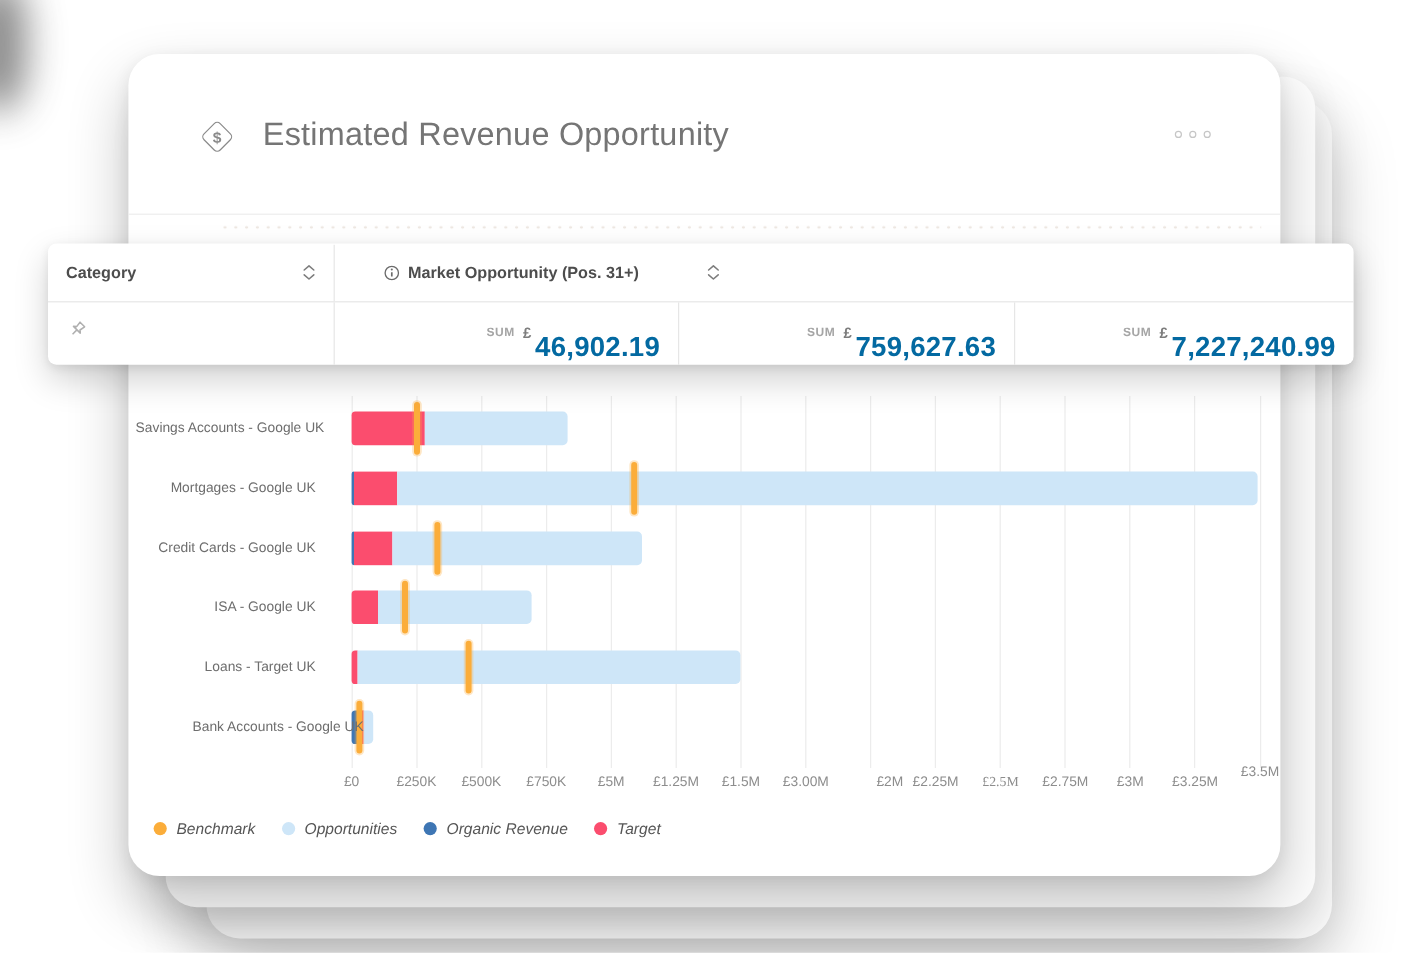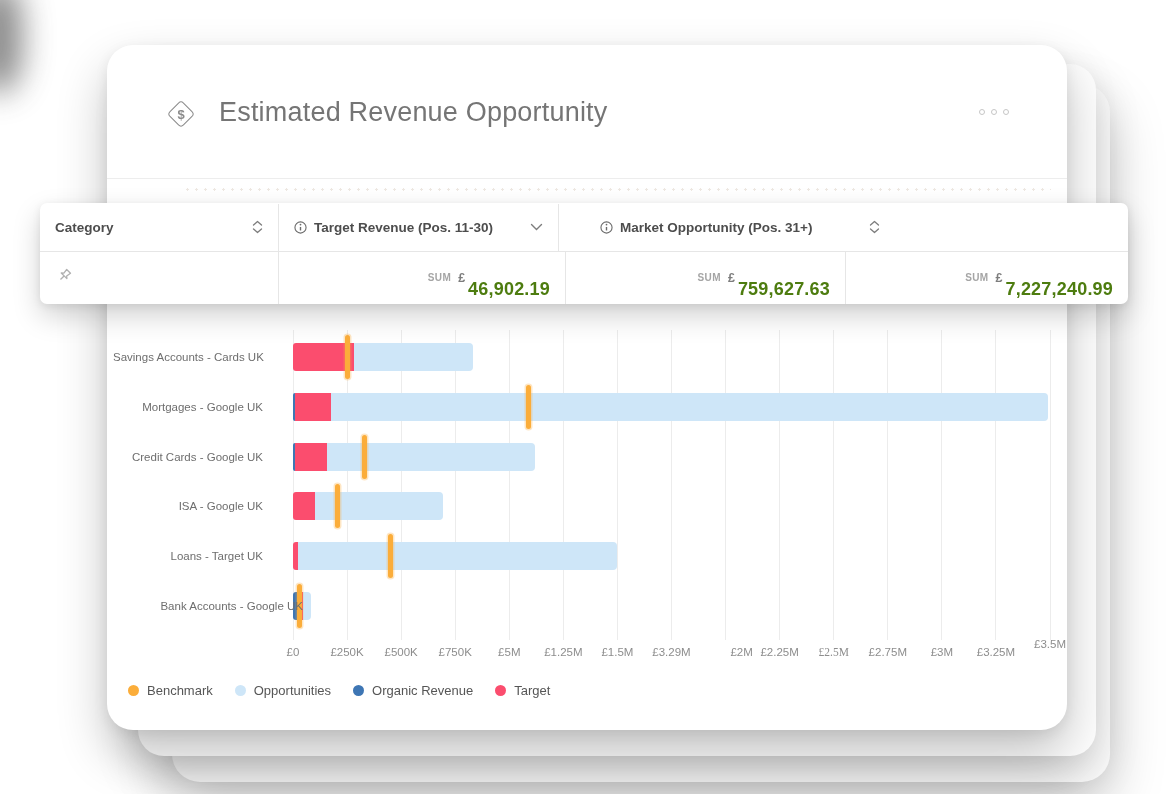--- a/index.html
+++ b/index.html
@@ -70,41 +70,41 @@
   .trow{ display:flex; height:52px; }
   .th,.td{ display:flex; align-items:center; padding:0 15px; }
   .th + .th, .td + .td{ border-left:1px solid #e6e6e6; }
   .th .label{ font-size:13.5px; font-weight:bold; color:#4d4d4d; margin-left:7px; white-space:nowrap; }
   .th .label.noinfo{ margin-left:0; }
   .th .sorter{ margin-left:auto; display:flex; align-items:center; cursor:pointer; padding-left:8px; }
   .info-ic{ display:flex; align-items:center; }
   .td.sumcell{ justify-content:flex-end; }
   .sum-label{ font-size:10px; font-weight:bold; color:#a5a5a5; letter-spacing:.4px; margin-right:7px; }
   .sum-cur{ font-size:12.5px; font-weight:bold; color:#7d7d7d; margin-right:3px; }
-  .sum-val{ font-size:18px; font-weight:bold; color:#4d7c0f; letter-spacing:.2px;margin-top:24px; }
+  .sum-val{ font-size:23px; font-weight:bold; color:#0369a1; letter-spacing:.2px;margin-top:24px; }
   
   .chart{ position:absolute; inset:0; }
   .plot{ position:absolute; left:186px; top:285px; width:757px; height:310px; }
   .gridline{ position:absolute; top:0; width:1px; height:310px; background:#ececec; }
   .bar-row{ position:absolute; height:28px; }
   .bar-seg{ position:absolute; top:0; height:28px; }
   .bench-marker{
     position:absolute; top:-8px; width:5px; height:44px; border-radius:2.5px;
     box-shadow:0 0 0 1.5px rgba(251,173,58,.30);
   }
   .cat-label{
     position:absolute; left:6px; width:150px; text-align:right;
     font-size:11.5px; color:#6e6e6e; line-height:14px; white-space:nowrap;
   }
   .tick-label{
     position:absolute; transform:translateX(-50%);
     font-size:11.5px; color:#8d8d8d; white-space:nowrap;
   }
   .legend{
-    position:absolute; left:21px; top:638px; display:flex; align-items:flex-end; gap:22px;
+    position:absolute; left:21px; top:638px; display:flex; align-items:flex-end; gap:22px;font-style:italic;
   }
   .legend-item{ display:flex; align-items:center; gap:8px; cursor:pointer; }
   .legend-dot{ width:11px; height:11px; border-radius:50%; }
   .legend-text{ font-size:13px; color:#565656; }
 </style>
 </head>
 <body>
 
 <div class="corner-blob"></div>
 <div class="card-behind-2"></div>
@@ -169,36 +169,36 @@
           <div class="bench-marker" style="left: 94.8286px; background: rgb(251, 173, 58);"></div>
         </div>
         <div class="bar-row" style="left: 0px; top: 262px; width: 757px;">
           <div class="bar-seg" style="left: 0px; width: 5.40714px; background: rgb(62, 118, 180); border-radius: 3px 0px 0px 3px;"></div>
           <div class="bar-seg" style="left: 5.40714px; width: 4.32571px; background: rgb(251, 77, 110); border-radius: 0px;"></div>
           <div class="bar-seg" style="left: 9.73286px; width: 8.65143px; background: rgb(206, 230, 248); border-radius: 0px 4px 4px 0px;"></div>
           <div class="bench-marker" style="left: 3.98857px; background: rgb(251, 173, 58);"></div>
         </div>
       </div>
     <div id="catlabels">
-        <div class="cat-label" style="top: 305px;">Savings Accounts - Cards UK</div>
+        <div class="cat-label" style="top: 305px;">Savings Accounts - Google UK</div>
         <div class="cat-label" style="top: 354.8px;">Mortgages - Google UK</div>
         <div class="cat-label" style="top: 404.6px;">Credit Cards - Google UK</div>
         <div class="cat-label" style="top: 454.4px;">ISA - Google UK</div>
         <div class="cat-label" style="top: 504.2px;">Loans - Target UK</div>
         <div class="cat-label" style="top: 554px; margin-left: 40px;">Bank Accounts - Google UK</div>
       </div>
     <div id="ticks">
         <div class="tick-label" style="left: 186px; top: 601px;">£0</div>
         <div class="tick-label" style="left: 240.071px; top: 601px;">£250K</div>
         <div class="tick-label" style="left: 294.143px; top: 601px;">£500K</div>
         <div class="tick-label" style="left: 348.214px; top: 601px;">£750K</div>
         <div class="tick-label" style="left: 402.286px; top: 601px;">£5M</div>
         <div class="tick-label" style="left: 456.357px; top: 601px;">£1.25M</div>
         <div class="tick-label" style="left: 510.429px; top: 601px;">£1.5M</div>
-        <div class="tick-label" style="left: 564.5px; top: 601px;">£3.29M</div>
+        <div class="tick-label" style="left: 564.5px; top: 601px;">£3.00M</div>
         <div class="tick-label" style="left: 618.571px; top: 601px; margin-left: 16px;">£2M</div>
         <div class="tick-label" style="left: 672.643px; top: 601px;">£2.25M</div>
         <div class="tick-label" style="left: 726.714px; top: 601px; font-family: Liberation Serif, serif;">£2.5M</div>
         <div class="tick-label" style="left: 780.786px; top: 601px;">£2.75M</div>
         <div class="tick-label" style="left: 834.857px; top: 601px;">£3M</div>
         <div class="tick-label" style="left: 888.929px; top: 601px;">£3.25M</div>
         <div class="tick-label" style="left: 943px; top: 593px; text-align: center;">£3.5M</div>
       </div>
     <div class="legend" id="legend">
         <div class="legend-item">
@@ -222,35 +222,20 @@
 </div>
 
 <div class="table-strip">
   <div class="thead" id="thead">
       <div class="th" style="width: 238px;">
         <span class="label noinfo">Category</span>
         <span class="sorter">
           <svg width="11" height="14" viewBox="0 0 11 14" fill="none" stroke="#7d7d7d" stroke-width="1.3" stroke-linecap="round" stroke-linejoin="round">
             <polyline points="1.5,5 5.5,1.5 9.5,5"></polyline>
             <polyline points="1.5,9 5.5,12.5 9.5,9"></polyline>
-          </svg>
-        </span>
-      </div>
-      <div class="th" style="width: 280px;">
-        <span class="info-ic">
-          <svg width="13" height="13" viewBox="0 0 14 14" fill="none" stroke="#6b6b6b" stroke-width="1.2">
-            <circle cx="7" cy="7" r="6"></circle>
-            <line x1="7" y1="6.4" x2="7" y2="10.2" stroke-width="1.5"></line>
-            <circle cx="7" cy="3.9" r="0.95" fill="#6b6b6b" stroke="none"></circle>
-          </svg>
-        </span>
-        <span class="label">Target Revenue (Pos. 11-30)</span>
-        <span class="sorter">
-          <svg width="13" height="8" viewBox="0 0 13 8" fill="none" stroke="#7d7d7d" stroke-width="1.4" stroke-linecap="round">
-            <polyline points="1.5,1.5 6.5,6.5 11.5,1.5"></polyline>
           </svg>
         </span>
       </div>
       <div class="th" style="width: 337px; padding-left: 41px;">
         <span class="info-ic">
           <svg width="13" height="13" viewBox="0 0 14 14" fill="none" stroke="#6b6b6b" stroke-width="1.2">
             <circle cx="7" cy="7" r="6"></circle>
             <line x1="7" y1="6.4" x2="7" y2="10.2" stroke-width="1.5"></line>
             <circle cx="7" cy="3.9" r="0.95" fill="#6b6b6b" stroke="none"></circle>
           </svg>

